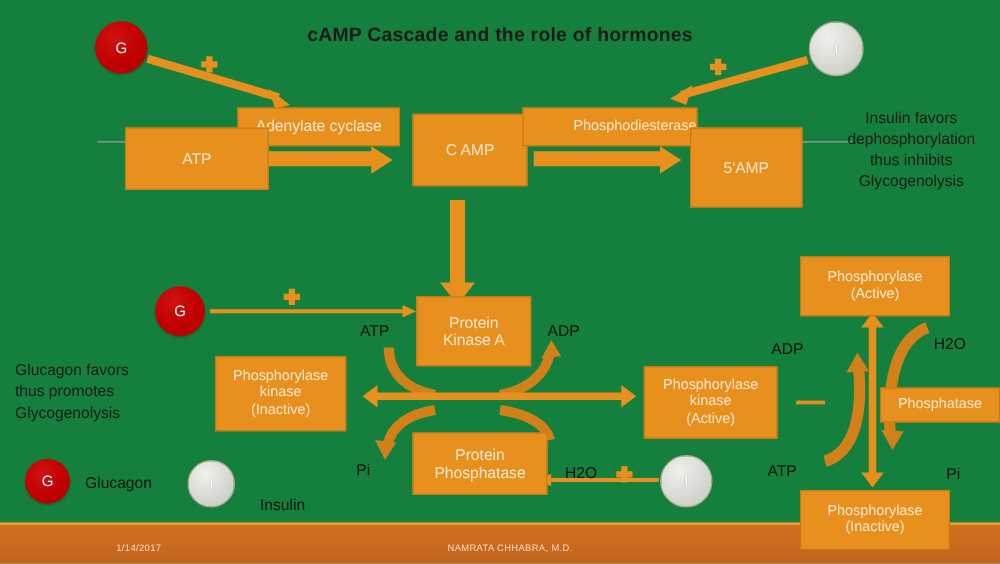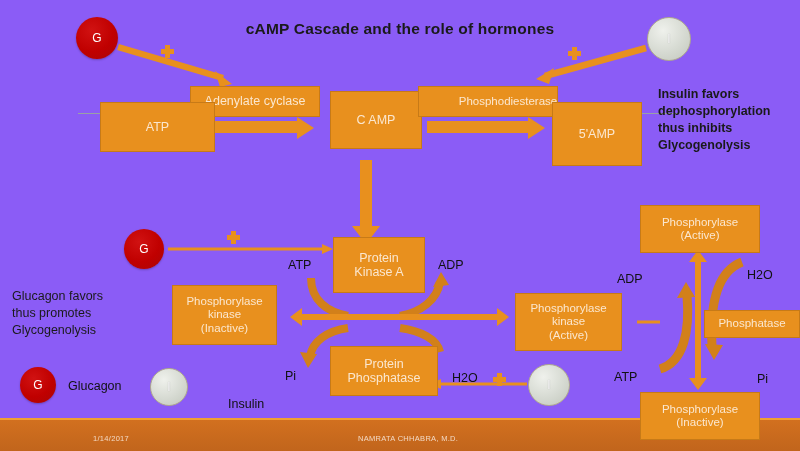--- a/index.html
+++ b/index.html
@@ -3,21 +3,21 @@
 <meta charset="utf-8">
 <style>
   html, body {
     margin: 0; padding: 0;
     background: #ffffff;
   }
   #slide {
     position: relative;
     width: 800px;
     height: 451px;
-    background: #8b5cf6;
+    background: #15803d;
     overflow: hidden;
     font-family: "Liberation Sans", sans-serif;
     -webkit-font-smoothing: antialiased;
   }
 
   
   .title {
     position: absolute;
     left: 0; right: 0; top: 20px;
     text-align: center;
@@ -65,21 +65,21 @@
     text-shadow: 0 0 1px rgba(140,140,140,0.9);
   }
 
   
   .note {
     position: absolute;
     font-size: 12.5px;
     color: #1a1a1a;
     line-height: 1.35;
   }
-  .note.center { text-align: left; font-weight: bold; }
+  .note.center { text-align: center; }
   .lbl {
     position: absolute;
     font-size: 12.5px;
     color: #111111;
     white-space: nowrap;
   }
   .legend-text {
     position: absolute;
     font-size: 12.5px;
     color: #111111;
@@ -346,20 +346,20 @@
     <div>Glycogenolysis</div>
   </div>
 
   <div class="note" style="left:12px; top:288px; width:150px;">
     <div>Glucagon favors</div>
     <div>thus promotes</div>
     <div>Glycogenolysis</div>
   </div>
 
   <div class="legend-text" style="left:68px; top:379px;">Glucagon</div>
-  <div class="legend-text" style="left:208px; top:397px;margin-left:20px;">Insulin</div>
+  <div class="legend-text" style="left:208px; top:397px;">Insulin</div>
 
   <div class="footer-accent"></div>
   <div class="footer-bar"></div>
   <div class="footer-text footer-date">1/14/2017</div>
   <div class="footer-text footer-author">NAMRATA CHHABRA, M.D.</div>
 
 </div>
 
 </body></html>

